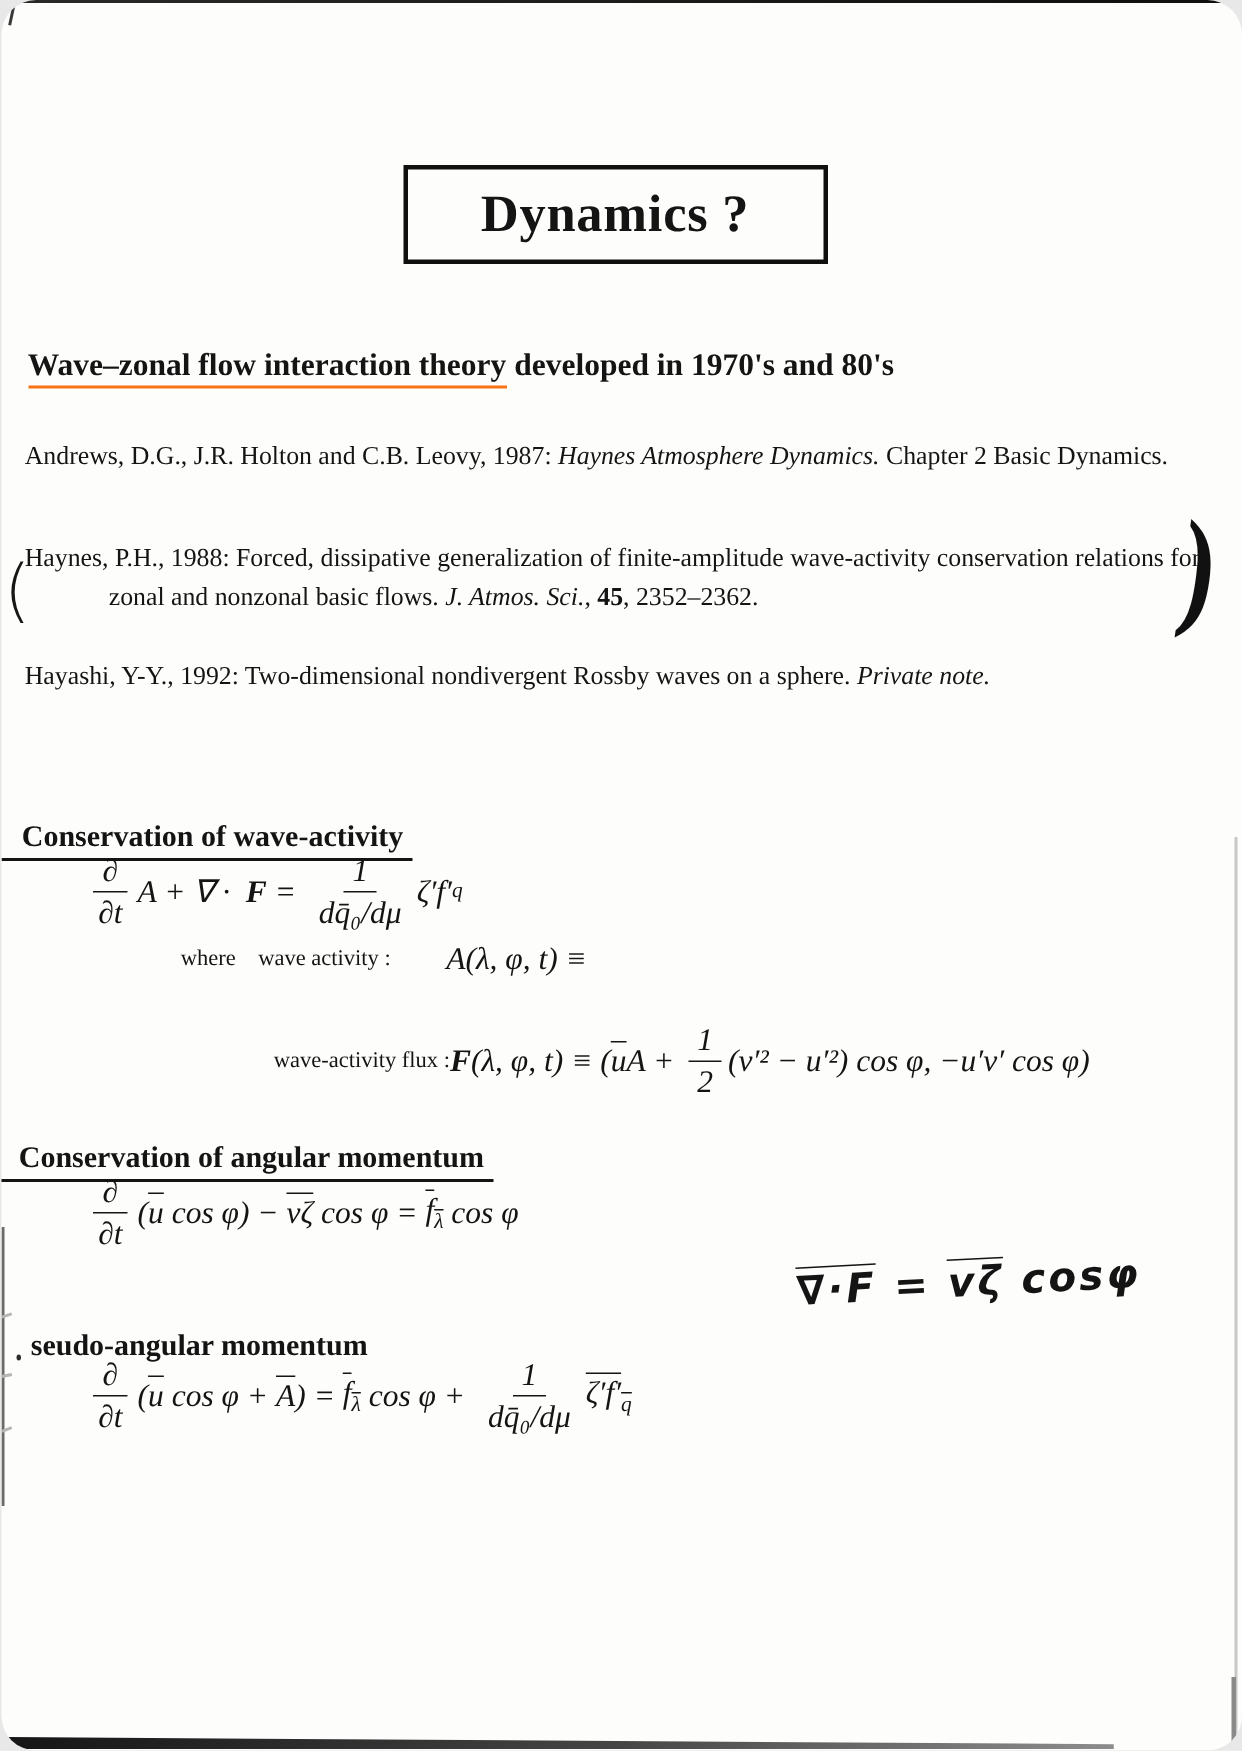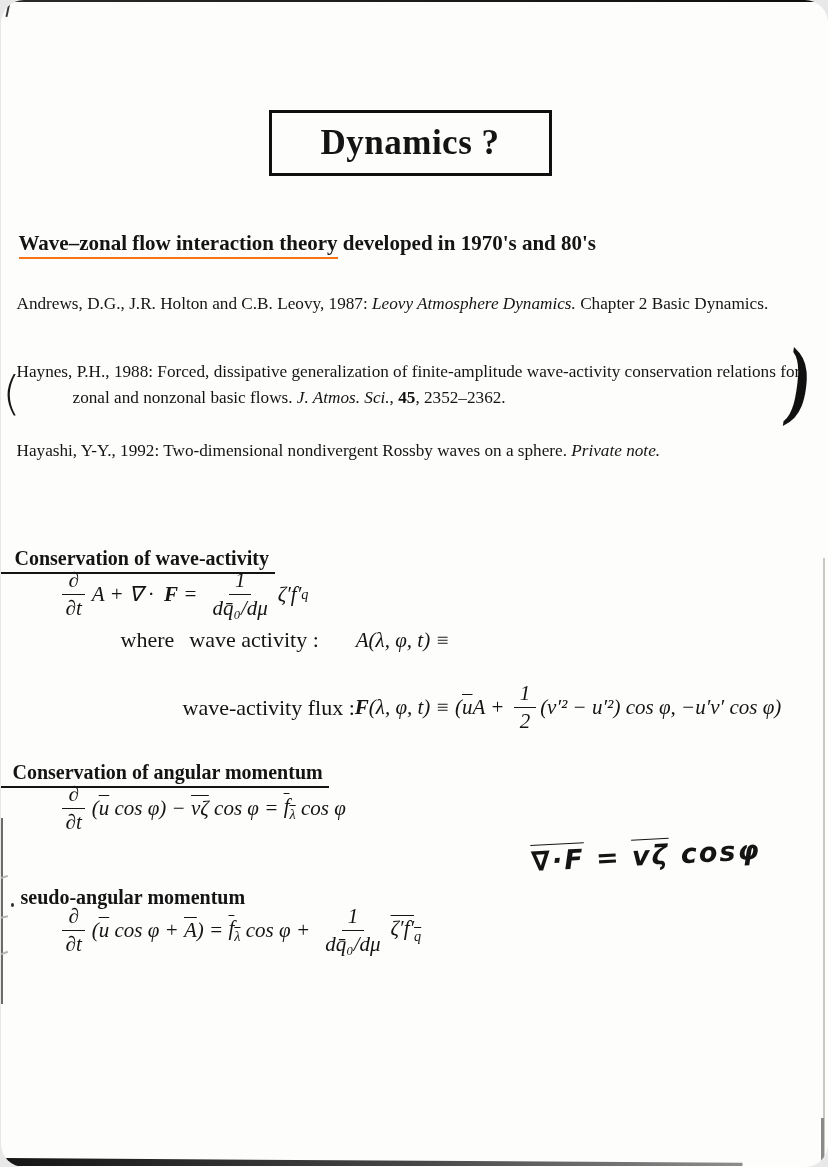--- a/index.html
+++ b/index.html
@@ -45,21 +45,21 @@
 
   
   .eqline{display:flex;align-items:center;font-style:italic;font-size:21px;}
   .eqline span{white-space:pre;}
   .frac{display:inline-flex;flex-direction:column;align-items:center;text-align:center;margin:0 4px;}
   .frac .num{display:block;padding:0 6px 2px;border-bottom:1.6px solid #161616;line-height:1.1;}
   .frac .den{display:block;padding:2px 6px 0;line-height:1.1;}
   .ovl{text-decoration:overline;text-decoration-thickness:1.4px;}
   sub{font-size:.68em;vertical-align:-0.4em;}
   .bi{font-weight:bold;font-style:italic;}
-  .lbl{font-style:normal;font-size:22px;}
+  .lbl{font-style:normal;font-size:15px;}
 
   .hand{left:530px;top:840px;font-size:27px;font-style:italic;font-weight:600;
     letter-spacing:2px;transform:rotate(-3deg);font-family:"DejaVu Sans",cursive,sans-serif;
     display:flex;align-items:center;}
   .hand span{white-space:pre;}
   .head3{left:20px;top:886px;}
 </style>
 </head>
 <body>
 
@@ -77,21 +77,21 @@
   <div class="abs pre-dot"></div>
 
   <div class="abs title-box">
     <span class="t">Dynamics ?</span>
   </div>
 
   <div class="abs intro-heading">
     <span class="und">Wave–zonal flow interaction theory</span><span> developed in 1970's and 80's</span>
   </div>
 
-  <p class="abs ref" style="left:16px;top:274px;width:784px;"><span class="seg-n">Andrews, D.G., J.R. Holton and C.B. Leovy, 1987: </span><span class="seg-i">Leovy Atmosphere Dynamics.</span><span class="seg-n"> Chapter 2 Basic Dynamics.</span></p>
+  <p class="abs ref" style="left:16px;top:274px;width:784px;"><span class="seg-n">Andrews, D.G., J.R. Holton and C.B. Leovy, 1987: </span><span class="seg-i">Haynes Atmosphere Dynamics.</span><span class="seg-n"> Chapter 2 Basic Dynamics.</span></p>
   <p class="abs ref" style="left:16px;top:342px;width:760px;"><span class="seg-n">Haynes, P.H., 1988: Forced, dissipative generalization of finite-amplitude wave-activity con­servation relations for zonal and nonzonal basic flows. </span><span class="seg-i">J. Atmos. Sci.</span><span class="seg-n">, </span><span class="seg-b">45</span><span class="seg-n">, 2352–2362.</span></p>
   <p class="abs ref" style="left:16px;top:421px;width:792px;"><span class="seg-n">Hayashi, Y-Y., 1992: Two-dimensional nondivergent Rossby waves on a sphere. </span><span class="seg-i">Private note.</span></p>
 
   <span class="abs paren-left">(</span>
   <span class="abs paren-right">)</span>
 
   <div class="abs sec-head" style="left:14px;top:547px;">
     <span class="und">Conservation of wave-activity</span>
   </div>
 

